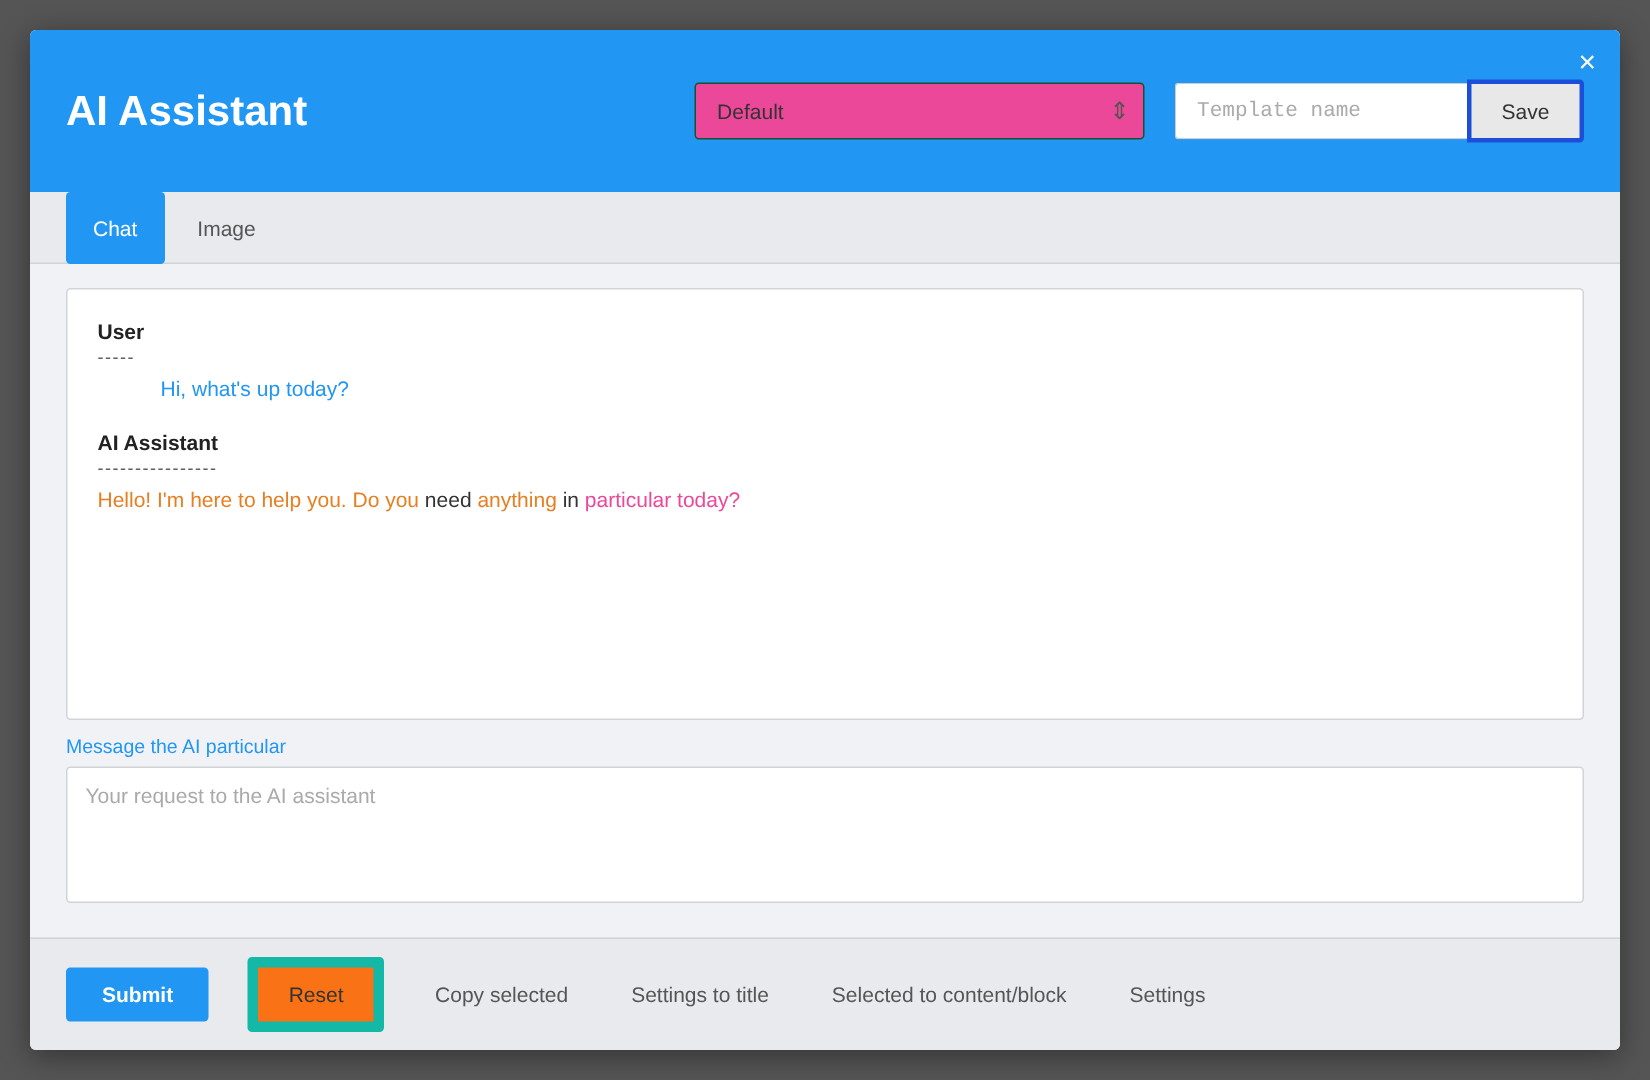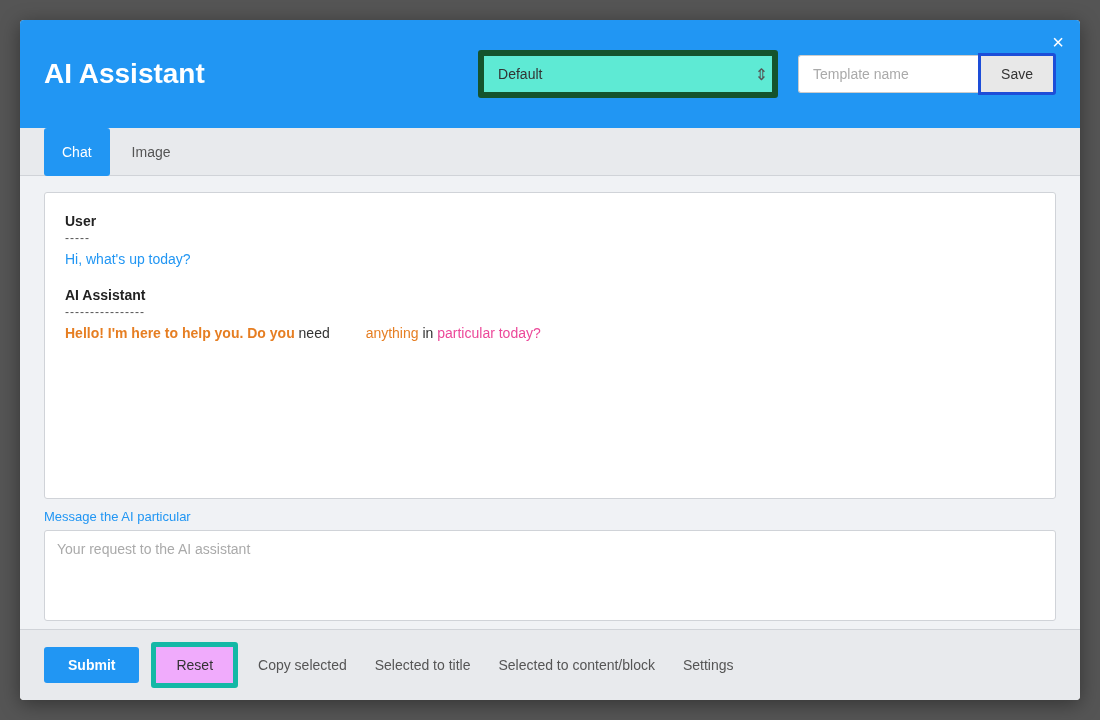--- a/index.html
+++ b/index.html
@@ -38,22 +38,22 @@
       font-size: 28px;
       font-weight: bold;
       margin-right: auto;
     }
     .header-select-wrap {
       position: relative;
     }
     .header-select {
       appearance: none;
       -webkit-appearance: none;
-      background: #5eead4;
-      border: 6px solid #14532d;
+      background: #ec4899;
+      border: 1px solid #14532d;
       border-radius: 3px;
       padding: 10px 36px 10px 14px;
       font-size: 14px;
       width: 300px;
       cursor: pointer;
       color: #333;
     }
     .select-arrow {
       position: absolute;
       right: 10px;
@@ -63,22 +63,23 @@
       color: #555;
       font-size: 16px;
     }
     .template-name-input {
       background: #fff;
       border: 1px solid #ccc;
       border-right: none;
       border-radius: 3px 0 0 3px;
       padding: 10px 14px;
       font-size: 14px;
-      width: 180px;
+      width: 195px;
       color: #999;
+      font-family: Liberation Mono, monospace;
     }
     .template-name-input::placeholder { color: #aaa; }
     .save-btn {
       background: #e8e8e8;
       border: 3px solid #1d4ed8;
       border-radius: 0 3px 3px 0;
       padding: 10px 20px;
       font-size: 14px;
       cursor: pointer;
       color: #333;
@@ -142,20 +143,21 @@
     .chat-divider {
       color: #555;
       font-size: 12px;
       margin-bottom: 6px;
       letter-spacing: 1px;
     }
     .chat-text {
       color: #2196f3;
       font-size: 14px;
       margin-bottom: 20px;
+      margin-left: 42px;
     }
     .ai-chat-text {
       color: #e67e22;
       font-size: 14px;
     }
     .message-label {
       color: #2196f3;
       font-size: 13px;
       margin: 10px 0 6px;
     }
@@ -169,38 +171,39 @@
       resize: none;
       color: #999;
       font-family: Arial, sans-serif;
     }
     .message-input::placeholder { color: #aaa; }
     .bottom-bar {
       background: #e8eaed;
       padding: 12px 24px;
       display: flex;
       align-items: center;
-      gap: 12px;
+      gap: 26px;
       flex-shrink: 0;
       border-top: 1px solid #d0d3d8;
+      margin-top: 15px;
     }
     .submit-btn {
       background: #2196f3;
       color: #fff;
       border: none;
       border-radius: 3px;
       padding: 10px 24px;
       font-size: 14px;
       cursor: pointer;
       font-weight: bold;
     }
     .reset-btn {
-      background: #f0abfc;
+      background: #f97316;
       color: #333;
-      border: 5px solid #14b8a6;
+      border: 7px solid #14b8a6;
       border-radius: 3px;
       padding: 10px 20px;
       font-size: 14px;
       cursor: pointer;
     }
     .text-action-btn {
       background: none;
       border: none;
       color: #555;
       font-size: 14px;
@@ -249,33 +252,33 @@
       <div>
         <div class="chat-label">User</div>
         <div class="chat-divider">-----</div>
         <div class="chat-text">Hi, what's up today?</div>
       </div>
 
       <div>
         <div class="chat-label">AI Assistant</div>
         <div class="chat-divider">----------------</div>
         <div class="ai-chat-text">
-          <span style="color:#e67e22;font-weight:bold;">Hello! I'm here to help you. Do you </span><span style="color:#333;margin-top:44px;">need </span><span style="color:#e67e22;margin-left:32px;">anything </span><span style="color:#333;">in </span><span style="color:#ec4899;">particular today?</span>
+          <span style="color:#e67e22;">Hello! I'm here to help you. Do you </span><span style="color:#333;margin-top:44px;">need </span><span style="color:#e67e22;">anything </span><span style="color:#333;">in </span><span style="color:#ec4899;">particular today?</span>
         </div>
       </div>
 
     </div>
 
     <div class="message-label">Message the AI particular</div>
     <textarea class="message-input" placeholder="Your request to the AI assistant" style=""></textarea>
 
   </div>
 
   <div class="bottom-bar">
     <button class="submit-btn">Submit</button>
     <button class="reset-btn">Reset</button>
     <button class="text-action-btn">Copy selected</button>
-    <button class="text-action-btn">Selected to title</button>
+    <button class="text-action-btn">Settings to title</button>
     <button class="text-action-btn">Selected to content/block</button>
     <button class="text-action-btn">Settings</button>
   </div>
 
 </div>
 
 </body></html>

